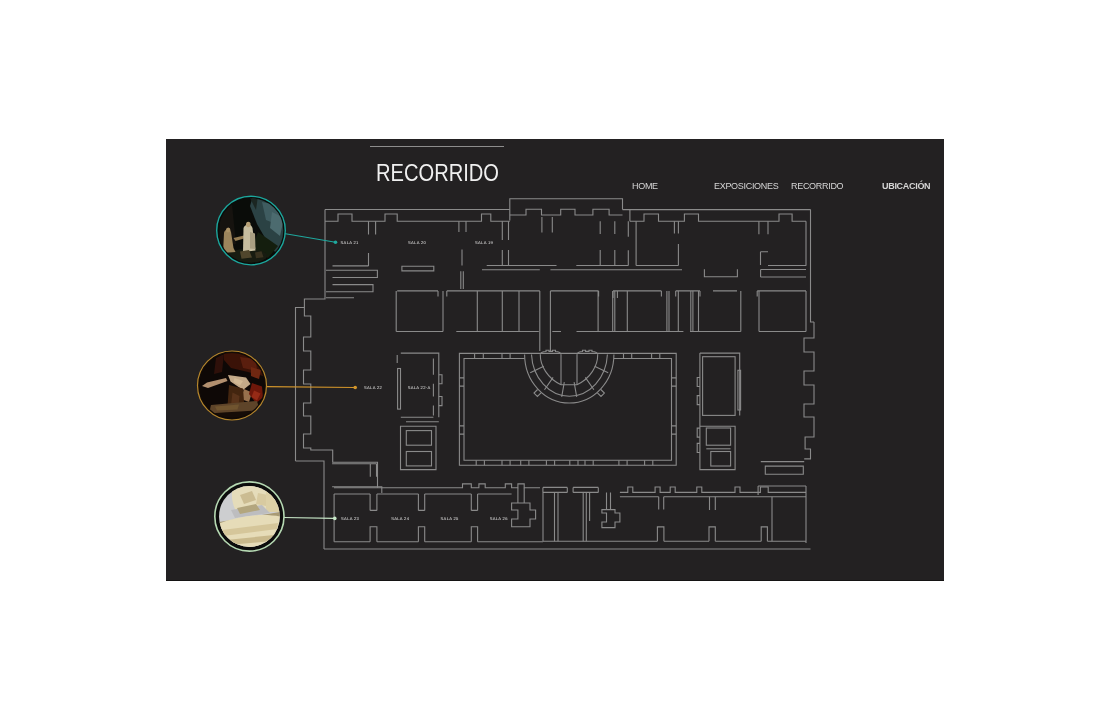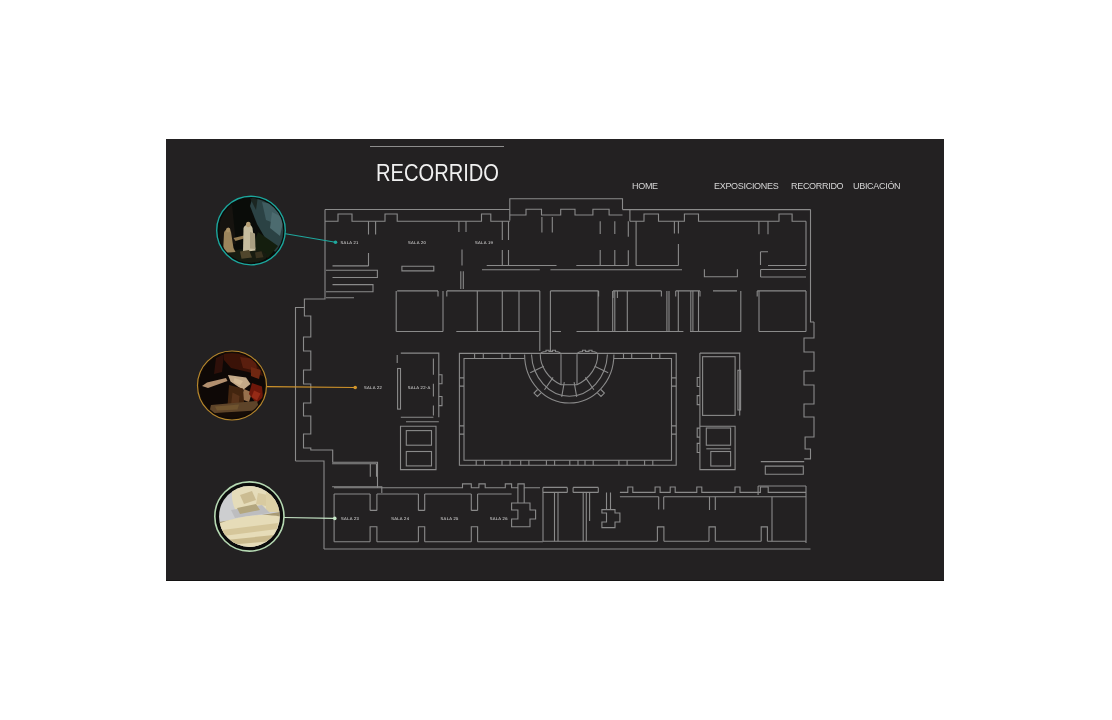--- a/index.html
+++ b/index.html
@@ -17,21 +17,21 @@
 <div class="panel"></div>
 
 <div class="titleline"></div>
 
 <div class="title">RECORRIDO</div>
 
 <div class="nav">
   <span style="left:632px;">HOME</span>
   <span style="left:714px;">EXPOSICIONES</span>
   <span style="left:791px;">RECORRIDO</span>
-  <span style="left:853px;">UBICACIÓN</span>
+  <span style="left:882px;font-weight:bold;">UBICACIÓN</span>
 </div>
 <svg width="1112" height="720" viewBox="0 0 1112 720" style="position:absolute;left:0;top:0;" fill="none">
   <g stroke="#8a8a8a" stroke-width="1.1" fill="none">
 
     <path d="M325,209.5 H509.8 M622.5,209.6 H810.5"></path>
 
     <path d="M509.8,220.4 V198.8 H622.5 V209.6 M629.9,209.6 V221.3"></path>
 
     <path d="M810.5,209.5 V322 H814"></path>
 

